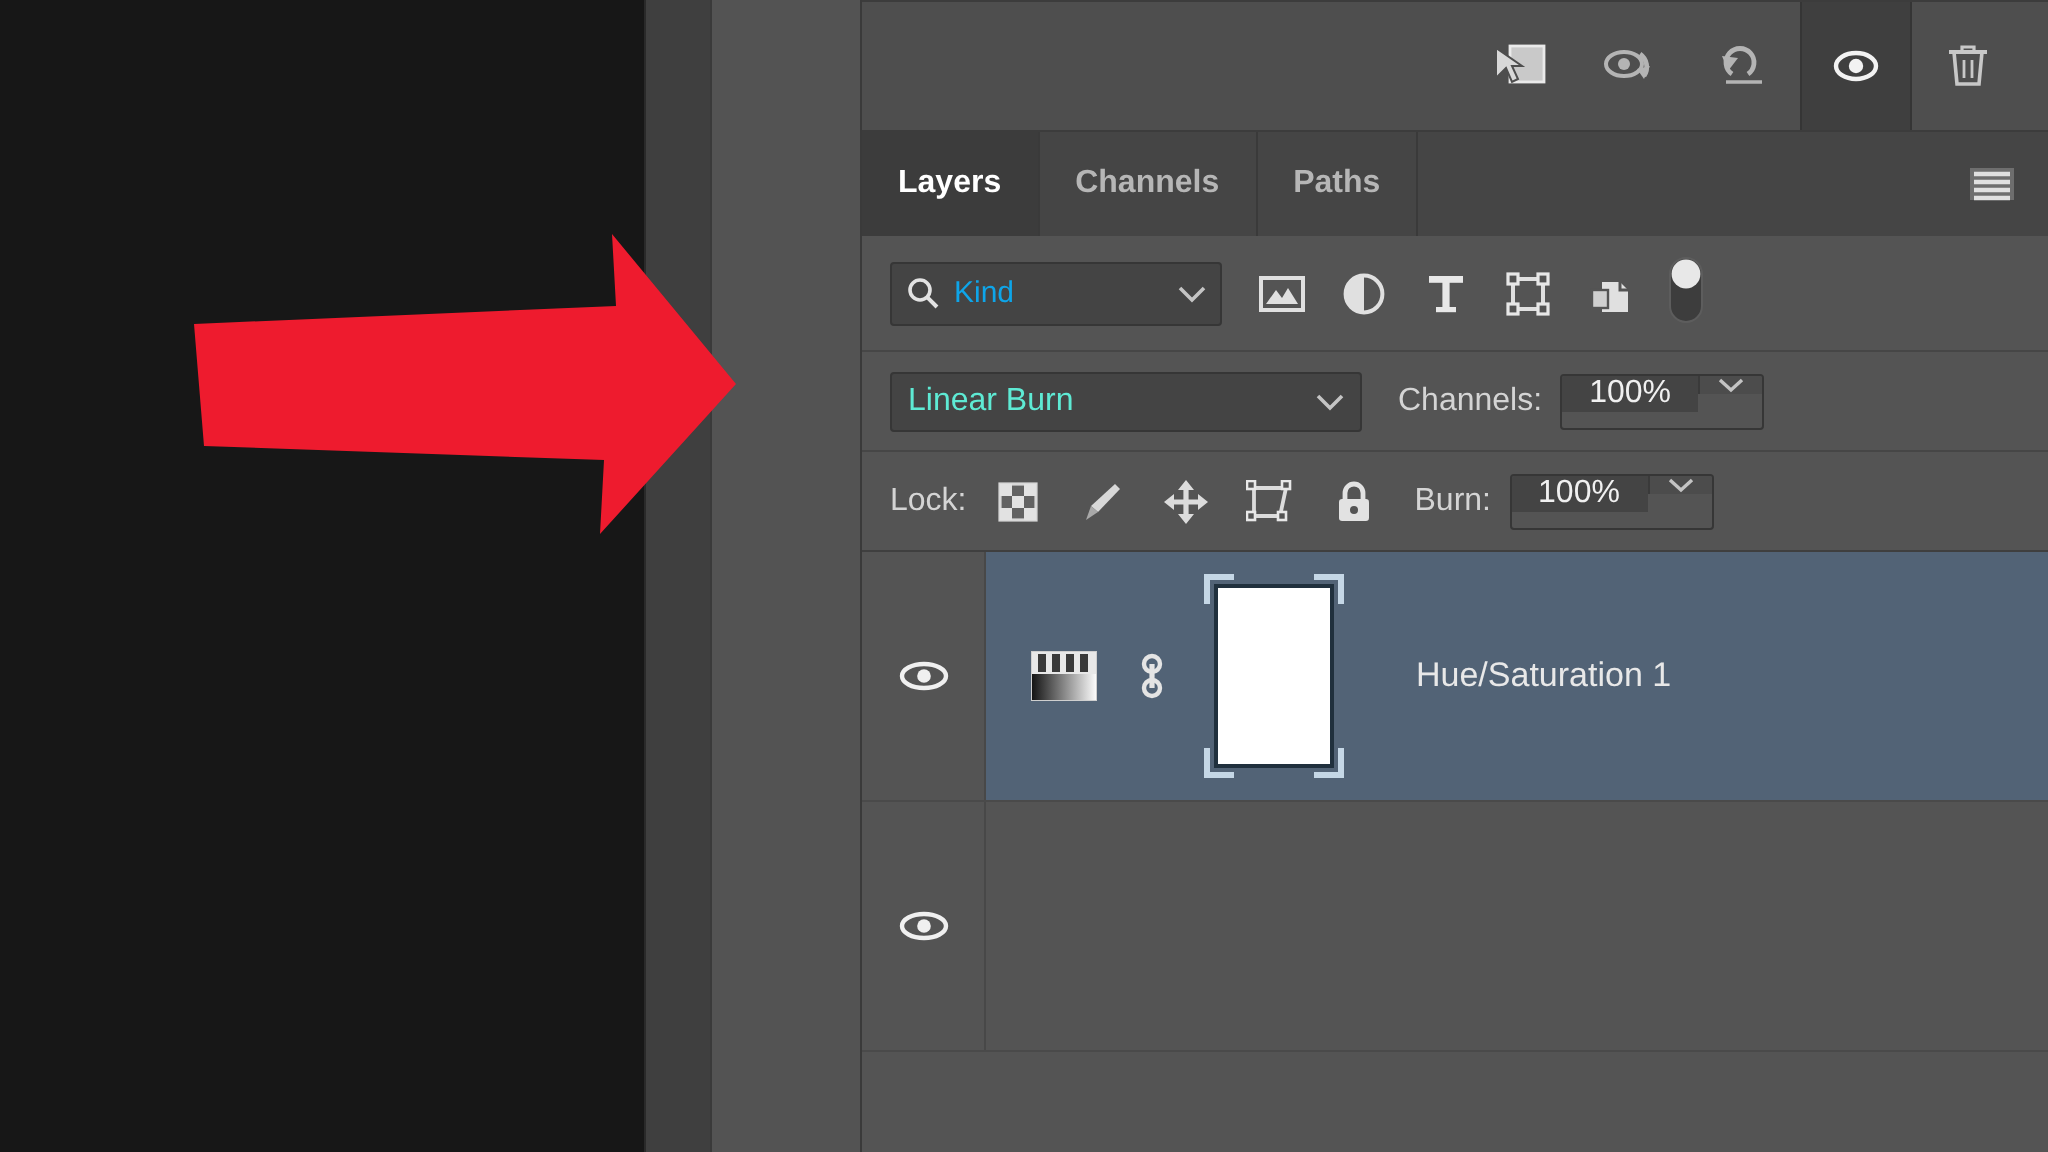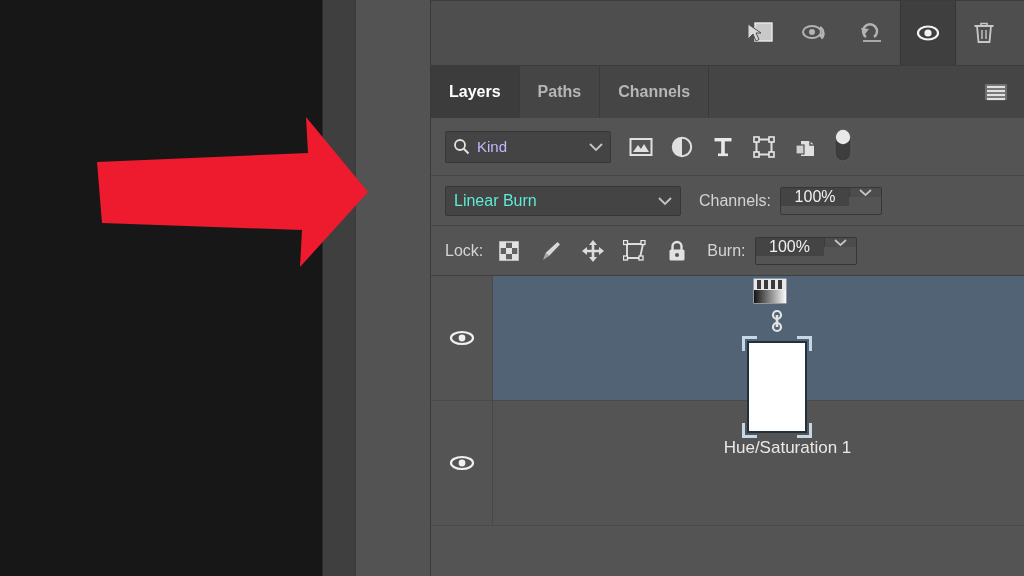--- a/index.html
+++ b/index.html
@@ -100,21 +100,21 @@
     border-bottom:1px solid #464646;
     display:flex; align-items:center;
     padding:0 14px;
   }
   #kind-select {
     width:166px; height:32px;
     background:#444444;
     border:1px solid #363636; border-radius:2px;
     display:flex; align-items:center;
     padding:0 7px;
-    color:#c4b5fd; font-size:15px;
+    color:#0ea5e9; font-size:15px;
   }
   #kind-select .kind-label { margin-left:7px; flex:1; }
   .filter-icons { display:flex; align-items:center; margin-left:18px; gap:17px; }
   .filter-icons .fi { width:24px; height:24px; display:flex; align-items:center; justify-content:center; }
   #filter-toggle { margin-left:16px; }
 
   
   #blend-row {
     height:50px; width:100%;
     background:#545454;
@@ -170,21 +170,21 @@
   .eye-cell {
     width:62px; background:#545454;
     display:flex; align-items:center; justify-content:center;
     border-right:1px solid #484848;
     flex-shrink:0;
   }
   .row-body {
     flex:1; display:flex; align-items:center;
     padding-left:22px;
   }
-  .layer-row.selected .row-body { background:#526376;flex-direction:column; }
+  .layer-row.selected .row-body { background:#526376; }
 
   .adj-icon { width:34px; height:30px; flex-shrink:0; }
   .link-icon { width:24px; height:30px; margin-left:15px; flex-shrink:0; }
 
   .mask-thumb {
     position:relative; width:70px; height:102px; margin-left:14px; flex-shrink:0;
   }
   .mask-thumb .mask-inner {
     position:absolute; left:5px; top:5px; width:60px; height:92px;
     background:#ffffff;
@@ -278,24 +278,24 @@
       </svg>
     </div>
     <div class="spacer"></div>
   </div>
 
   <div id="tab-strip">
     <div class="tab active">
       <span>Layers</span>
     </div>
     <div class="tab">
+      <span>Channels</span>
+    </div>
+    <div class="tab">
       <span>Paths</span>
-    </div>
-    <div class="tab">
-      <span>Channels</span>
     </div>
     <div id="tab-fill"></div>
     <div id="tab-menu">
       <svg width="26" height="20" viewBox="0 0 26 20">
         <rect x="2" y="2" width="22" height="16" fill="#6e6e6e"></rect>
         <line x1="4" y1="5" x2="22" y2="5" stroke="#e0e0e0" stroke-width="2.2"></line>
         <line x1="4" y1="9" x2="22" y2="9" stroke="#e0e0e0" stroke-width="2.2"></line>
         <line x1="4" y1="13" x2="22" y2="13" stroke="#e0e0e0" stroke-width="2.2"></line>
         <line x1="4" y1="17" x2="22" y2="17" stroke="#e0e0e0" stroke-width="2.2"></line>
       </svg>

